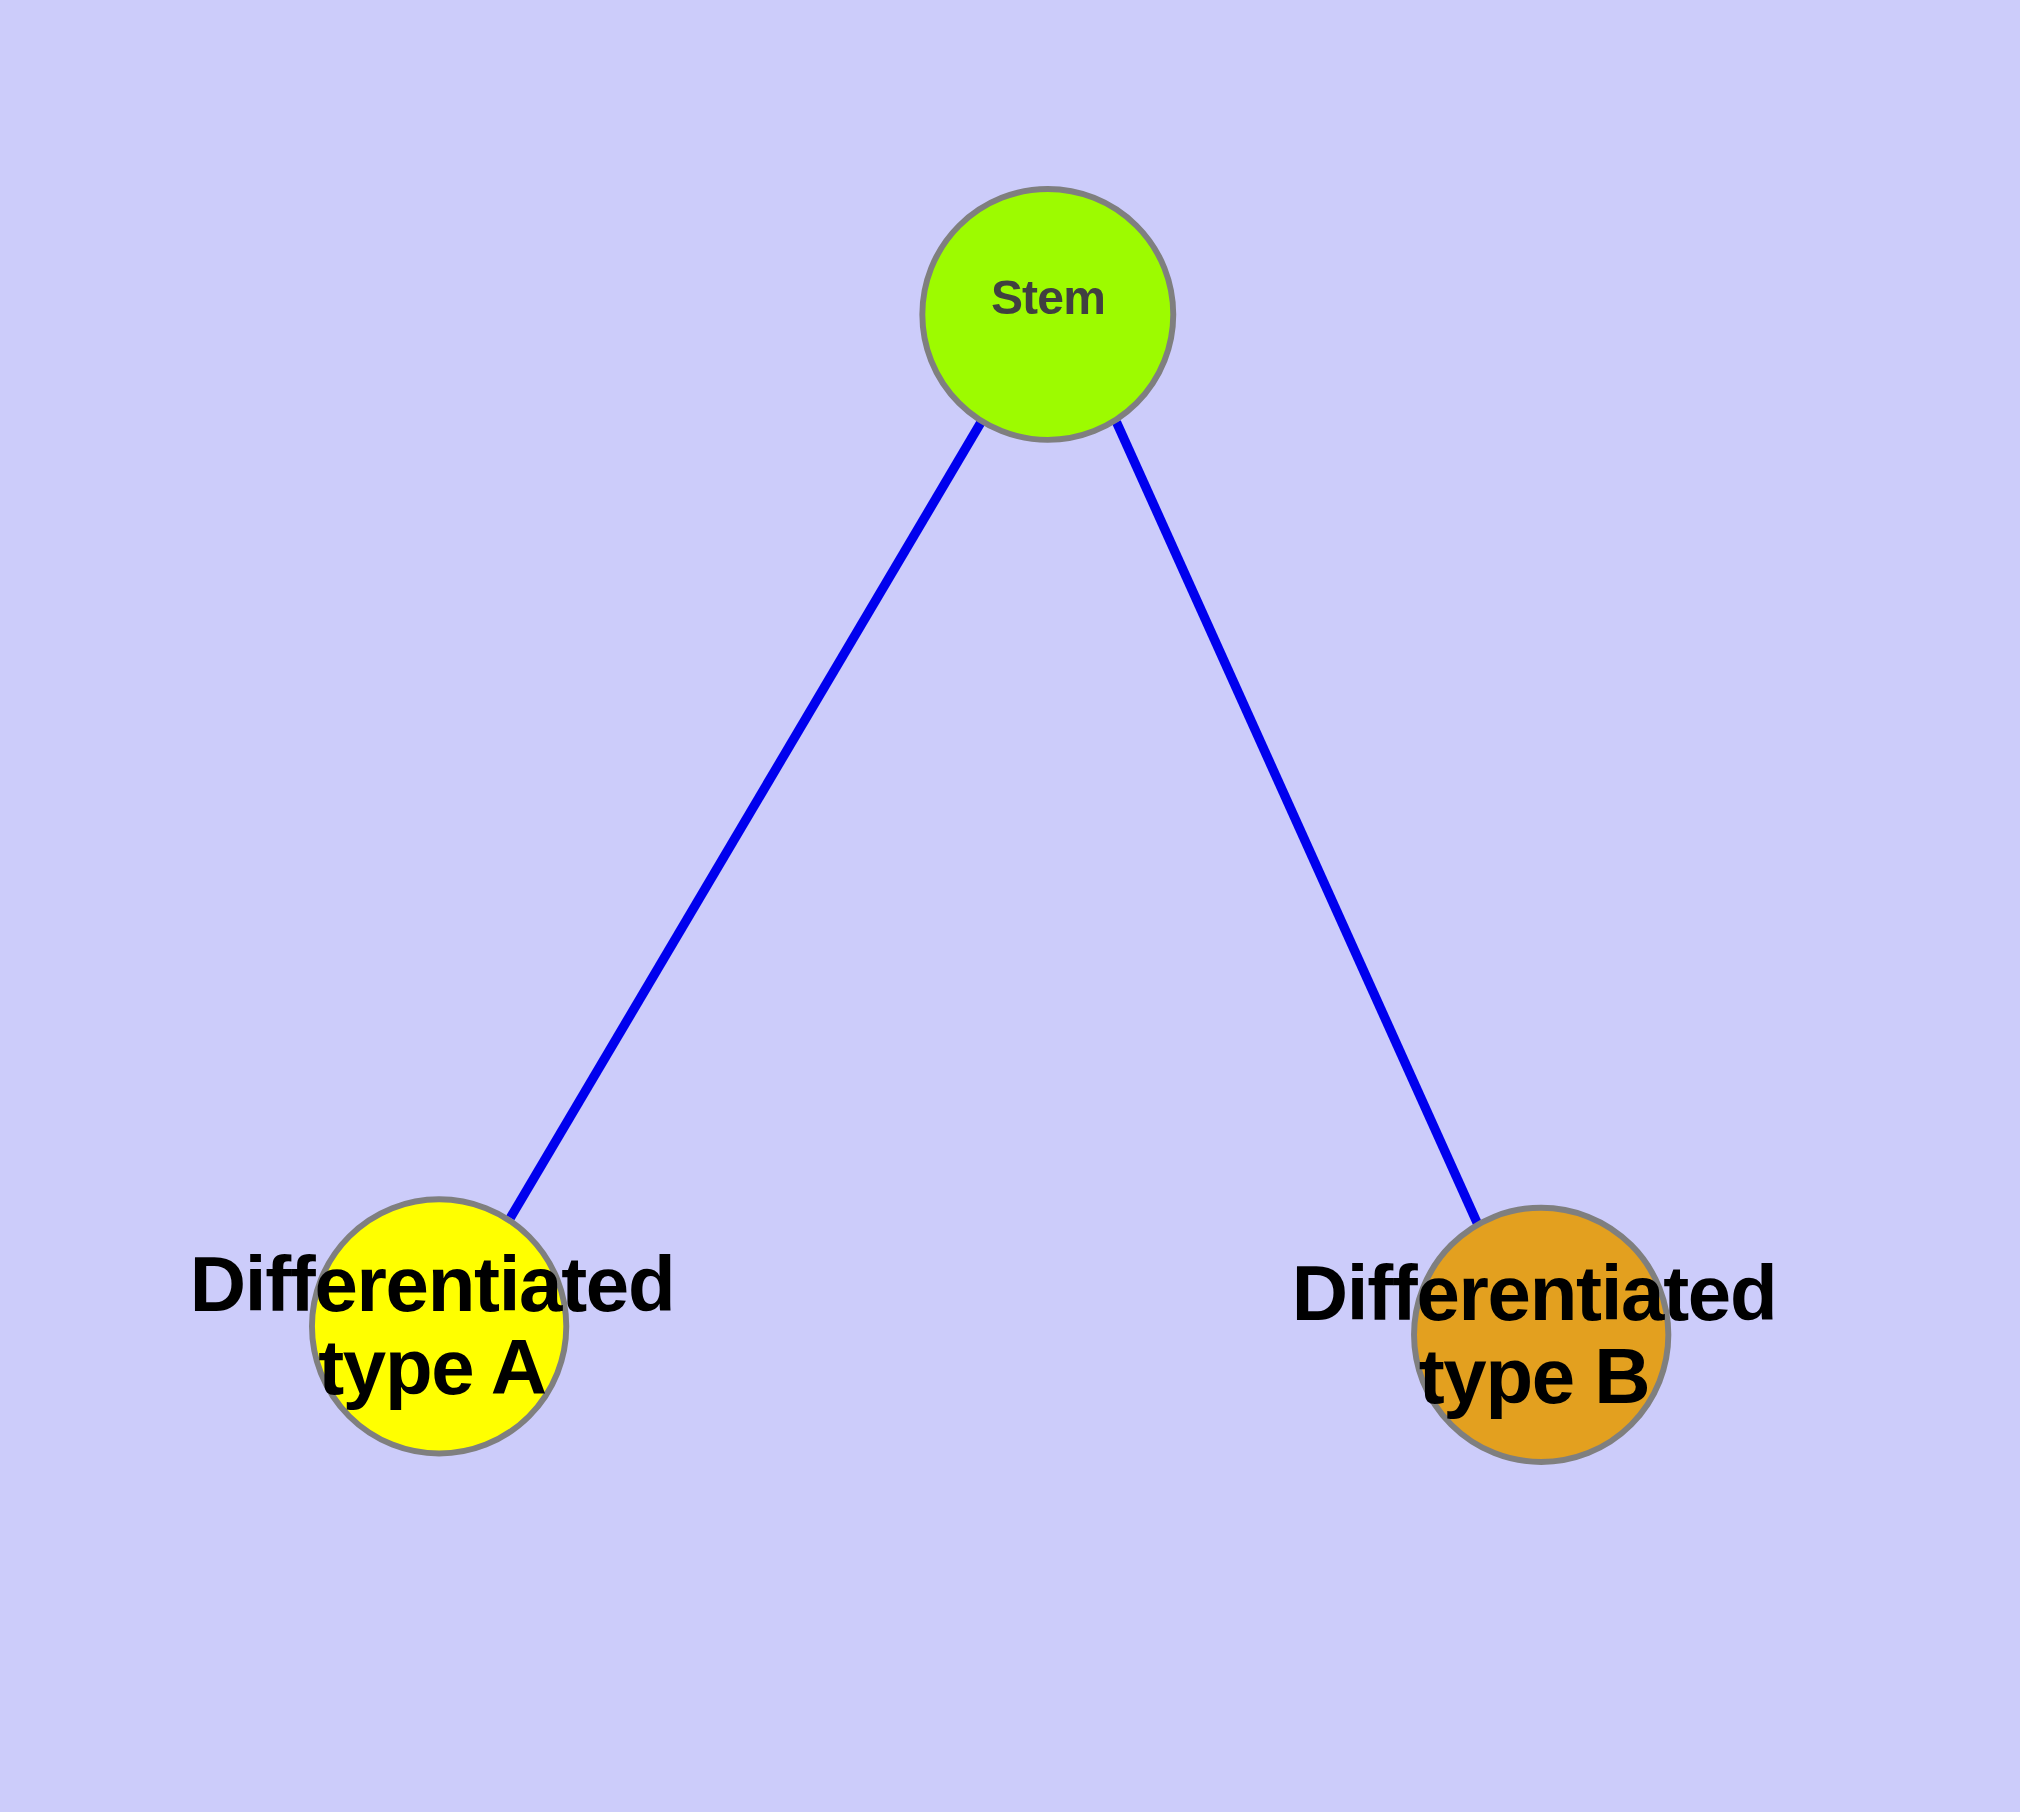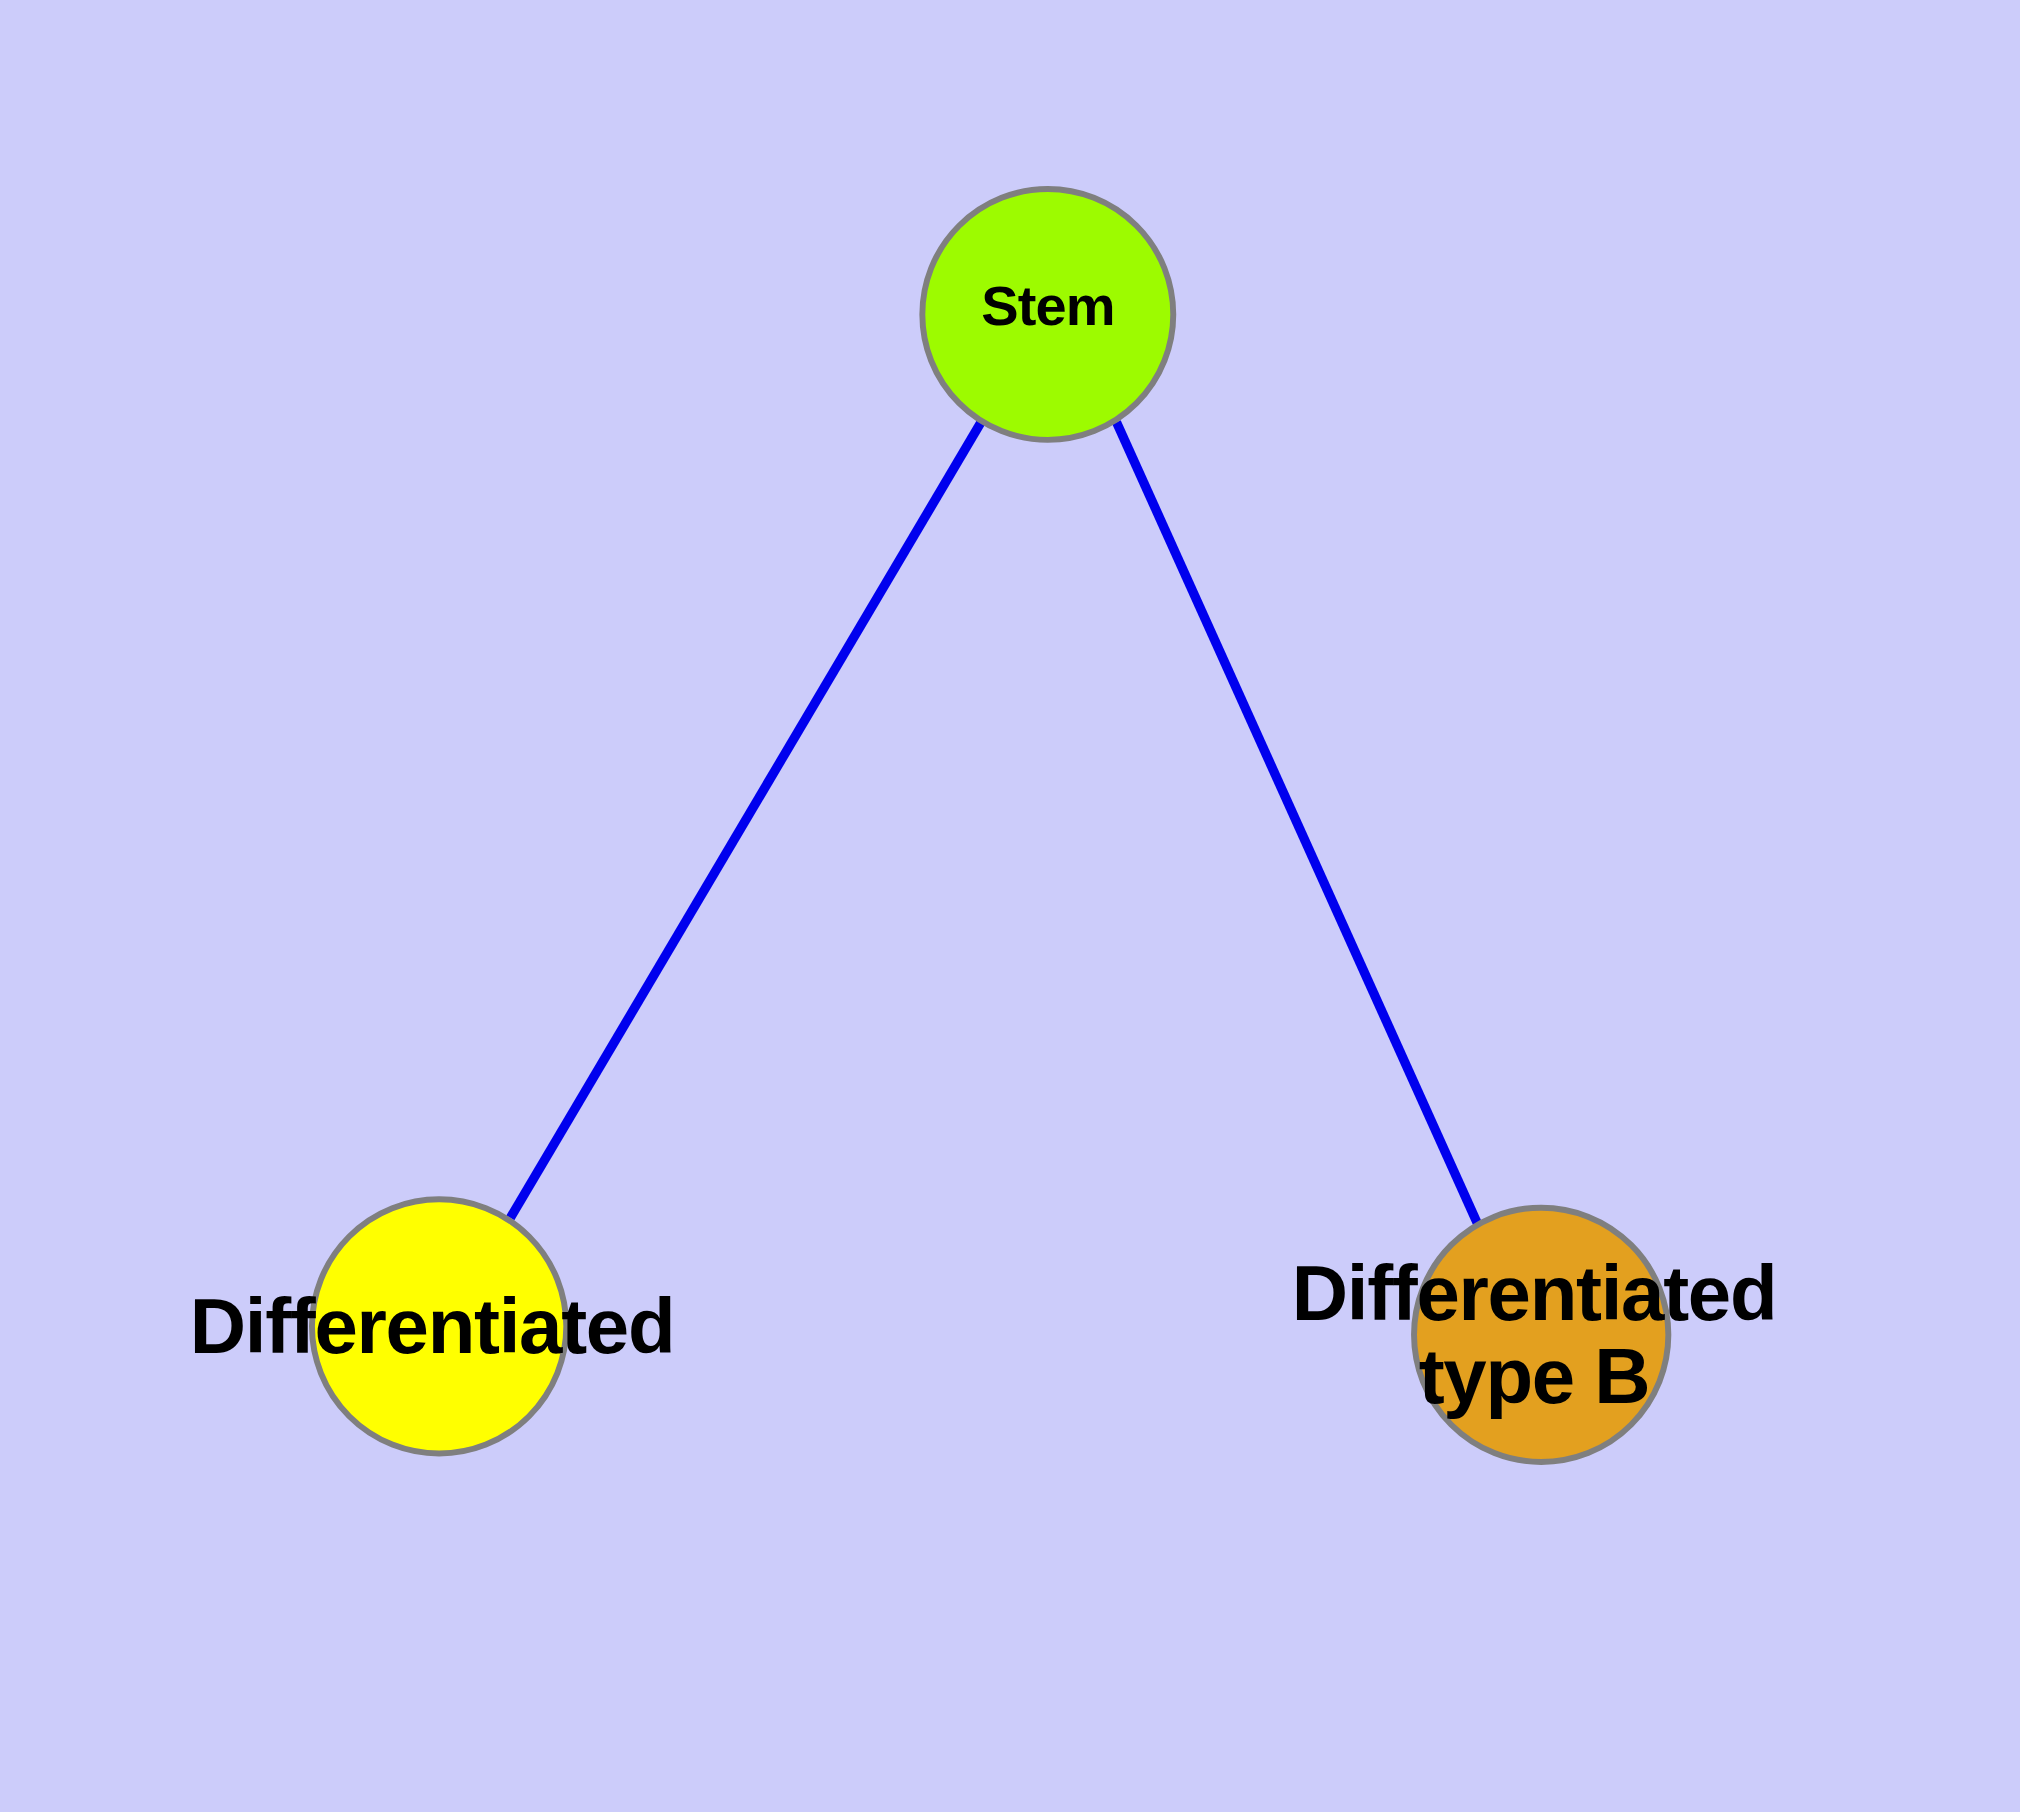--- a/index.html
+++ b/index.html
@@ -77,20 +77,20 @@
       <line id="edge-stem-diff-b" x1="1317" y1="498" x2="1743" y2="1444" stroke="#0000ee" stroke-width="11" stroke-linecap="butt"></line>
     </g>
 
     <g id="nodes-group">
       <circle id="node-stem" cx="1236" cy="371" r="148" fill="#9dfb00" stroke="#7f7f7f" stroke-width="7"></circle>
       <circle id="node-diff-a" cx="518" cy="1565" r="150" fill="#ffff00" stroke="#7f7f7f" stroke-width="7"></circle>
       <circle id="node-diff-b" cx="1818" cy="1575" r="150" fill="#e3a01f" stroke="#7f7f7f" stroke-width="7"></circle>
     </g>
   </svg>
 
-  <div class="node-label root-label" id="label-stem" style="left: 1048px; top: 306px; font-size: 56px; color: #000000;">Stem</div>
+  <div class="node-label root-label" id="label-stem" style="left: 1048px; top: 298px; font-size: 48px; color: #404040;">Stem</div>
 
-  <div class="node-label leaf-label" id="label-diff-a" style="left: 424px; top: 1326px; font-size: 78px; color: rgb(0, 0, 0);"><span>Differentiated</span><br></div>
+  <div class="node-label leaf-label" id="label-diff-a" style="left: 424px; top: 1326px; font-size: 78px; color: rgb(0, 0, 0);"><span>Differentiated</span><br><span>type A</span></div>
 
   <div class="node-label leaf-label" id="label-diff-b" style="left: 1526px; top: 1335px; font-size: 78px; color: rgb(0, 0, 0);"><span>Differentiated</span><br><span>type B</span></div>
 
 </div>
 
 
 </body></html>

